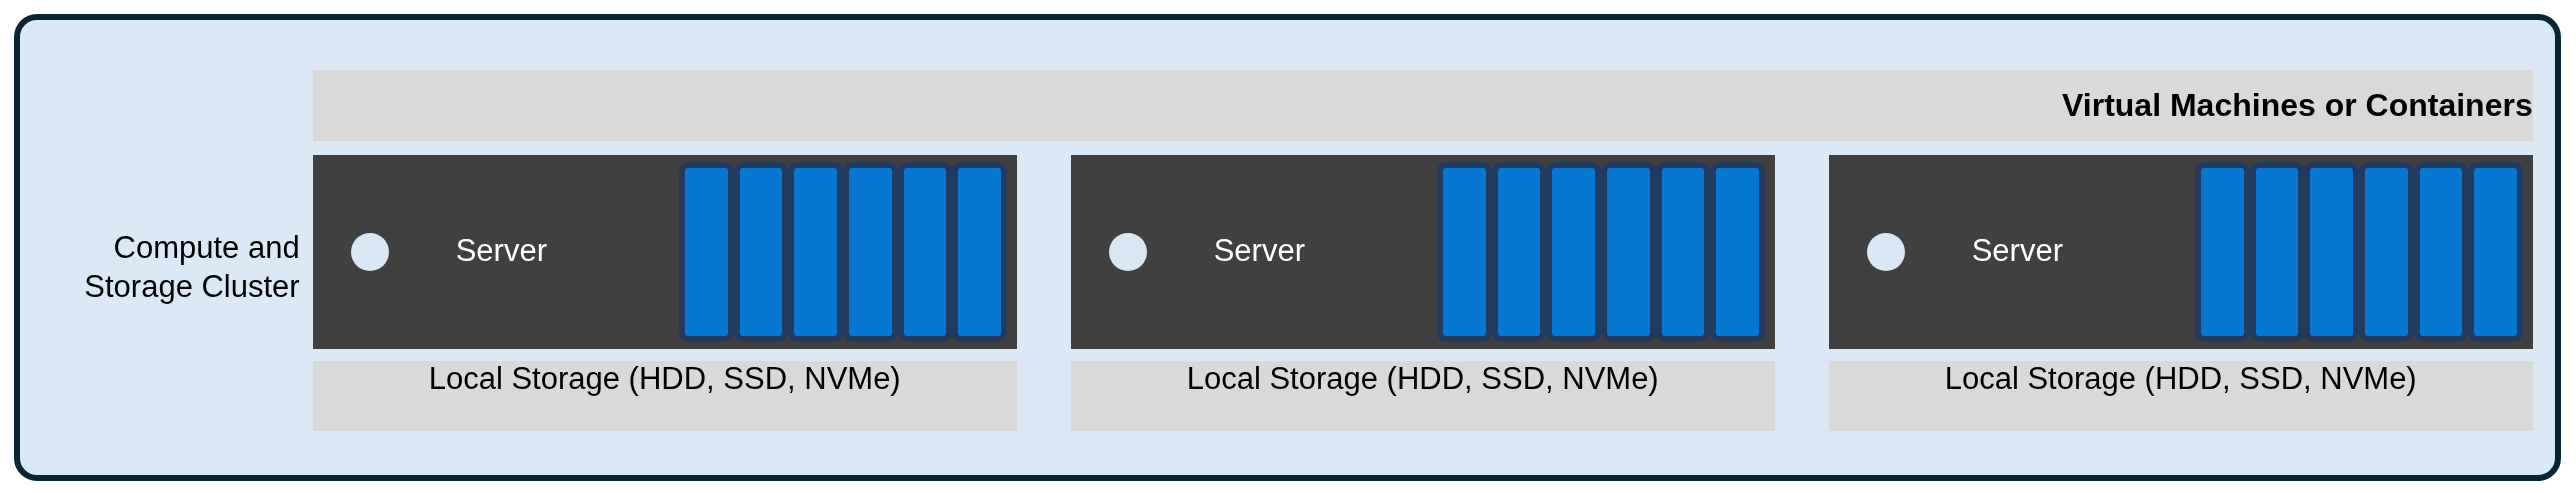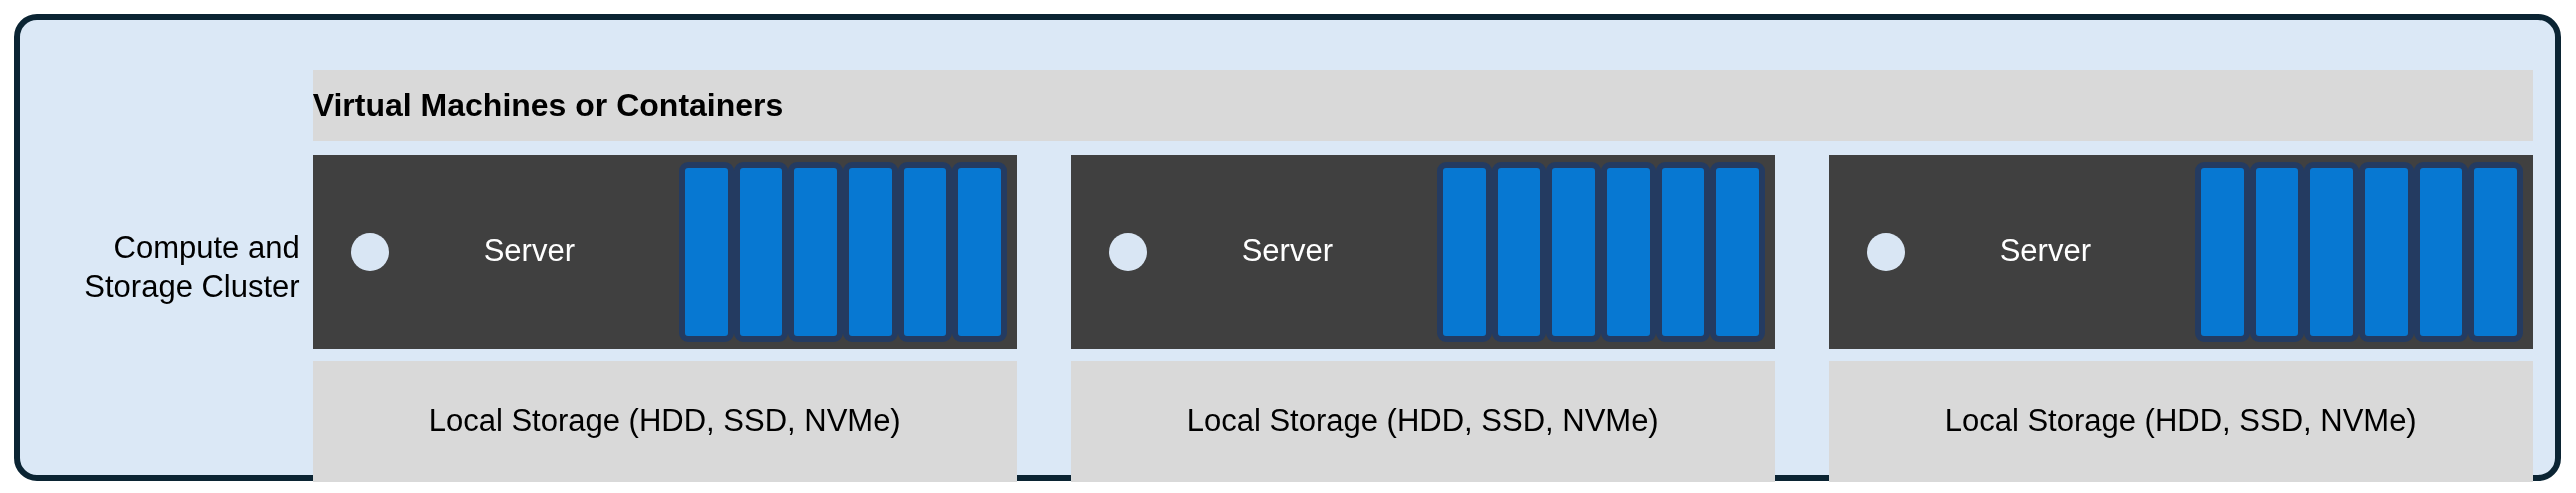--- a/index.html
+++ b/index.html
@@ -46,21 +46,21 @@
   }
   .vm-header {
     position: absolute;
     left: 293px;
     top: 50px;
     width: 2220px;
     height: 71px;
     background: var(--color-panel_gray, #d9d9d9);
     display: flex;
     align-items: center;
-    justify-content: flex-start;
+    justify-content: flex-end;
   }
   .vm-header span {
     font-size: 32px;
     font-weight: 700;
     color: var(--color-label_text, #000000);
     white-space: nowrap;
   }
   .server-col {
     position: absolute;
     top: 135px;
@@ -88,21 +88,20 @@
     background: var(--color-dot_fill, #d9e6f4);
   }
   .server-name {
     position: absolute;
     left: 143px;
     top: 50%;
     transform: translateY(-54%);
     font-size: 31px;
     color: var(--color-server_text, #ffffff);
     white-space: nowrap;
-    margin-left: 28px;
   }
   .disk-array {
     position: absolute;
     right: 9.6px;
     top: calc(50% - 90px);
     width: 328px;
     height: 180px;
     display: flex;
   }
   .disk {
@@ -110,24 +109,24 @@
     box-sizing: border-box;
     border: 6.2px solid var(--color-disk_border_navy, #243b61);
     border-radius: 9px;
     background: var(--color-disk_blue, #0778d2);
   }
   .storage-bar {
     position: absolute;
     left: 0;
     top: 206px;
     width: 100%;
-    height: 121px;
+    height: 70px;
     background: var(--color-panel_gray, #d9d9d9);
     display: flex;
-    align-items: center;
+    align-items: flex-start;
     justify-content: center;
   }
   .storage-bar span {
     font-size: 31px;
     color: var(--color-label_text, #000000);
     white-space: nowrap;
   }
 </style>
 </head>
 <body>

